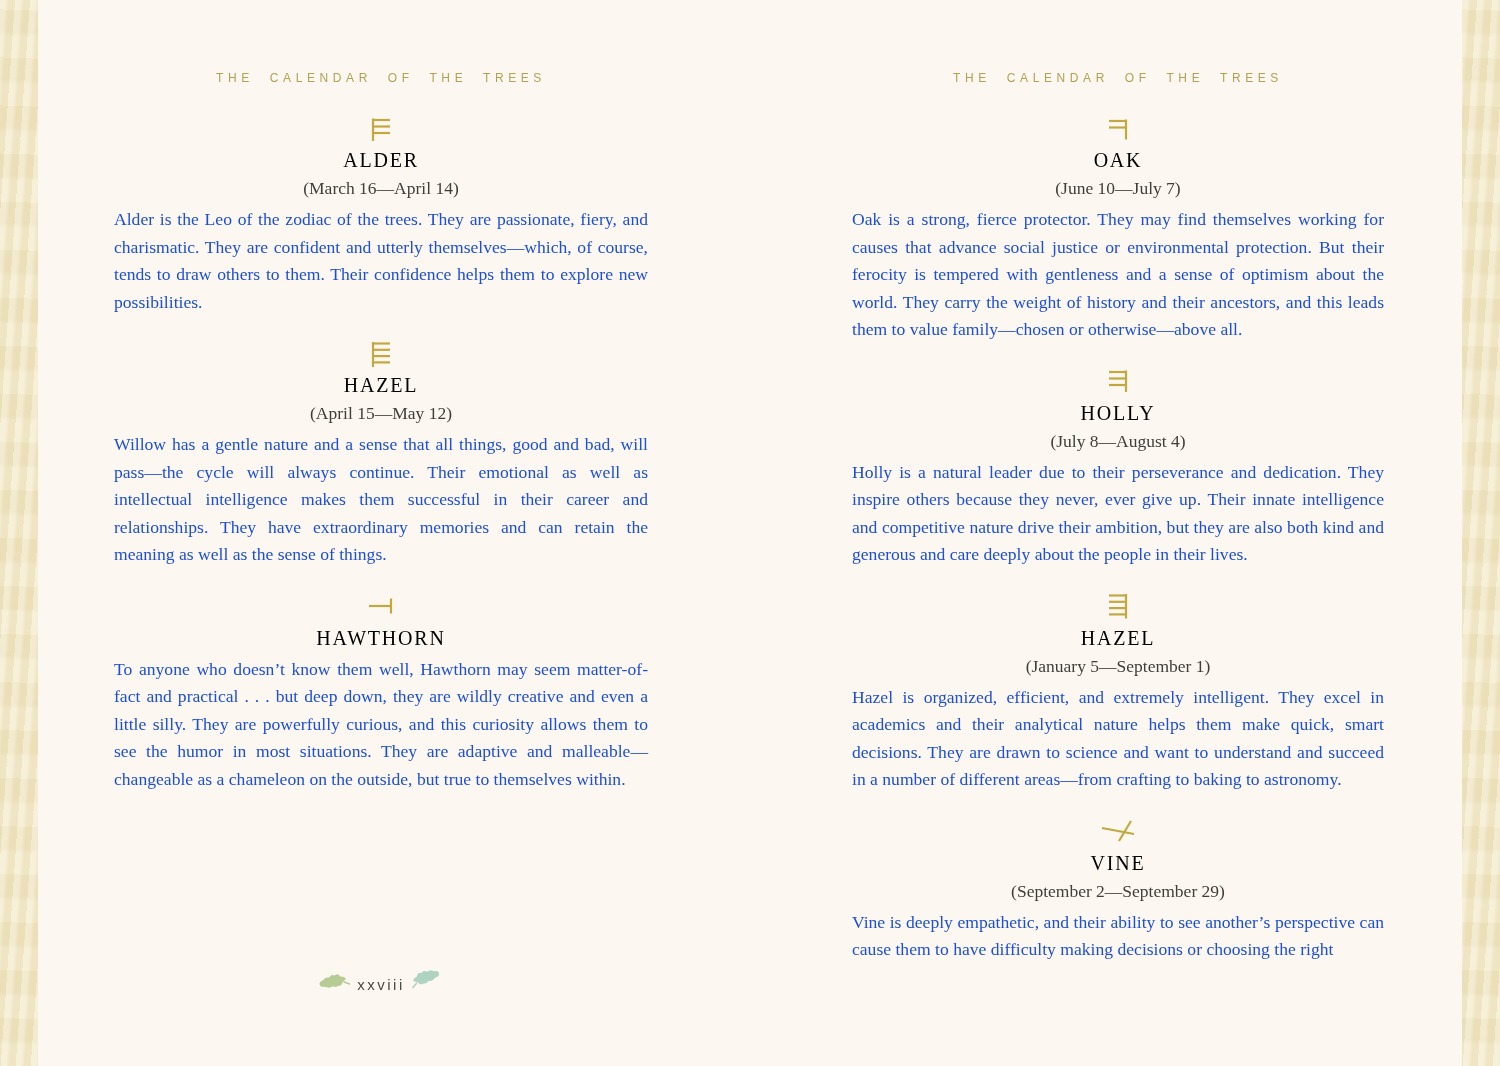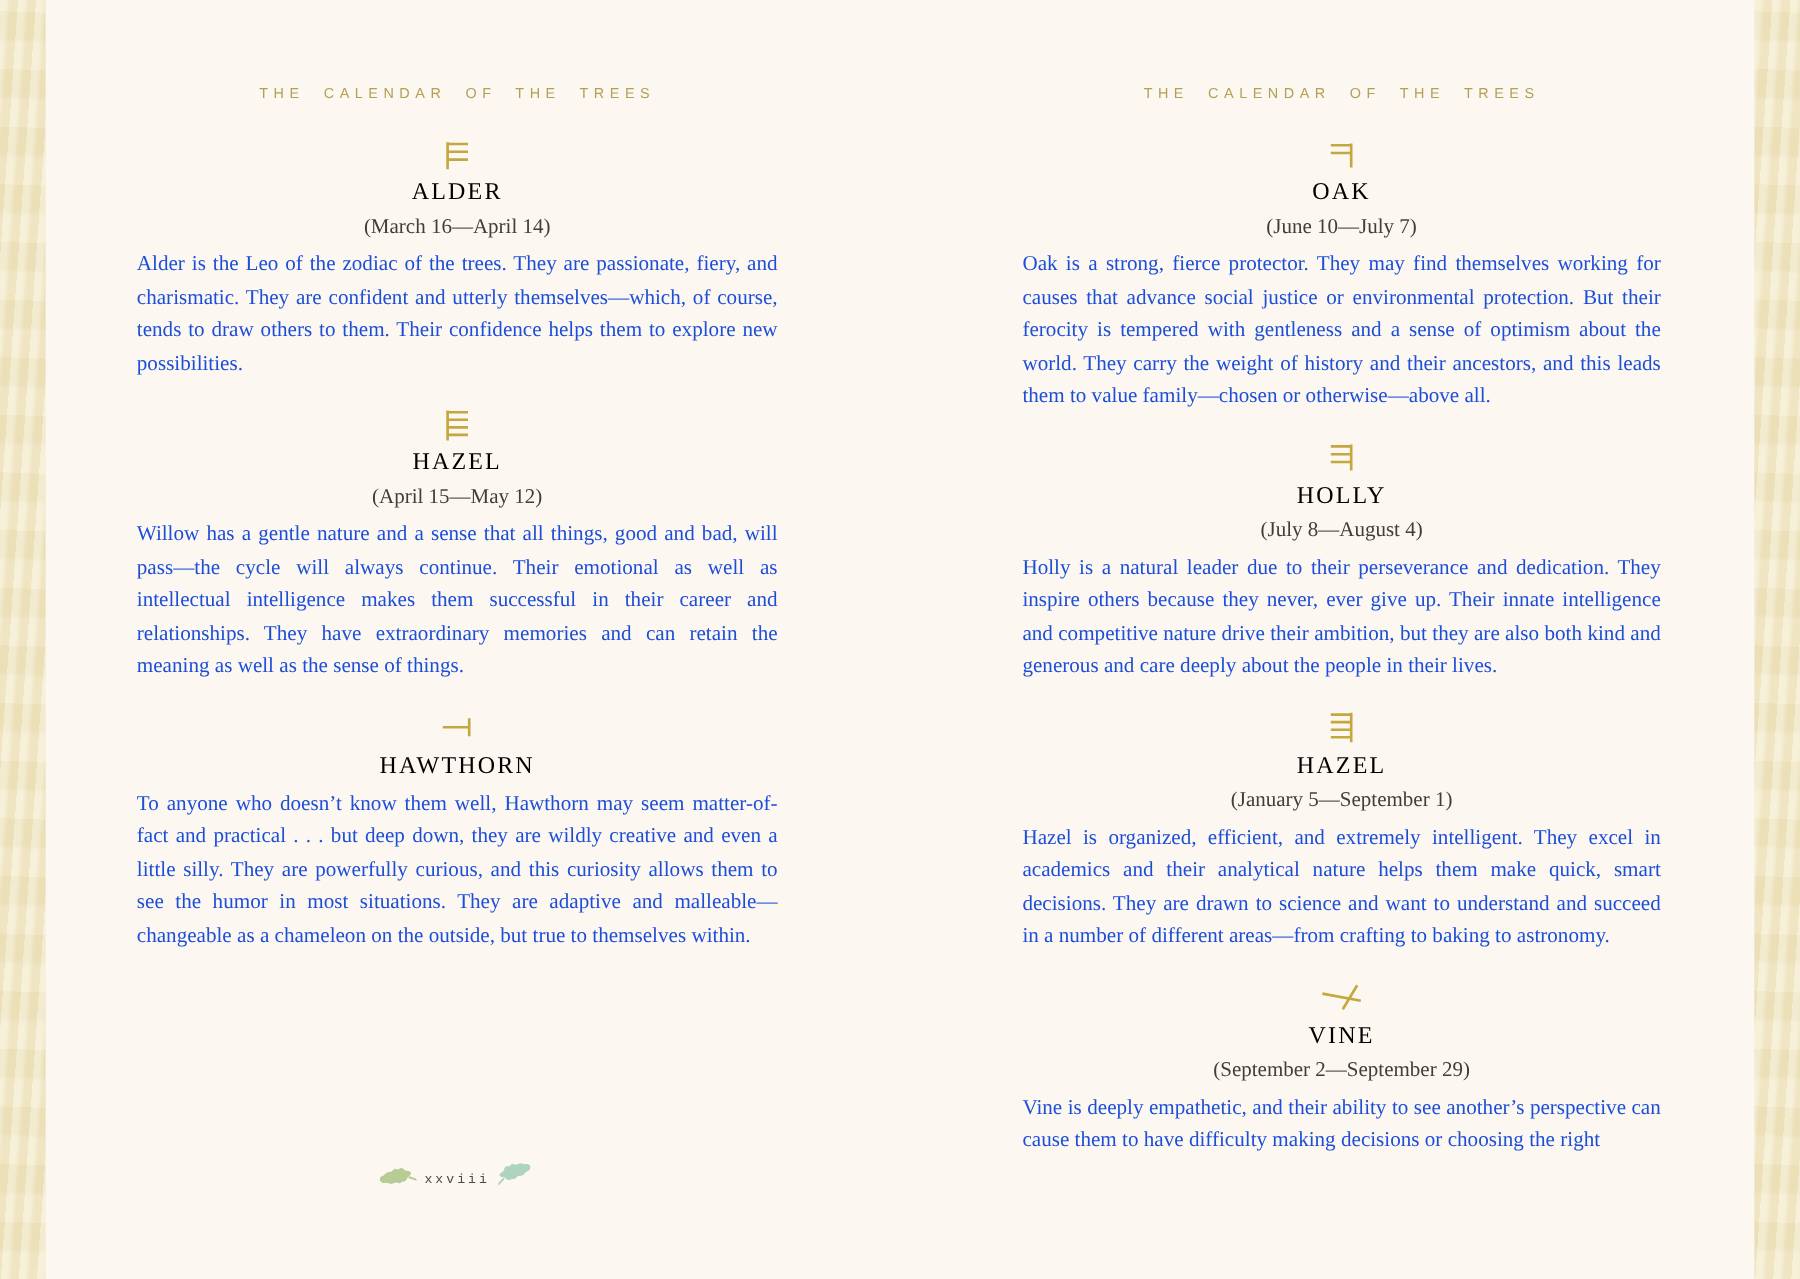--- a/index.html
+++ b/index.html
@@ -65,22 +65,22 @@
     color:#1d4ed8;
   }
 
   .page-footer {
     position:absolute;
     top:976px; left:0; width:100%;
     display:flex; align-items:center; justify-content:center;
     gap:7px;
   }
   .page-number {
-    font-family:Liberation Mono, monospace;
-    font-size:11px;
+    font-family:Liberation Sans, sans-serif;
+    font-size:15px;
     letter-spacing:2.5px;
     color:#4d4b45;
   }
   .leaf { display:block; }
   .leaf-left  { transform:rotate(-14deg) translateY(-3px); }
   .leaf-right { transform:rotate(-16deg) translateY(-7px); }
 </style>
 </head>
 <body>
 

